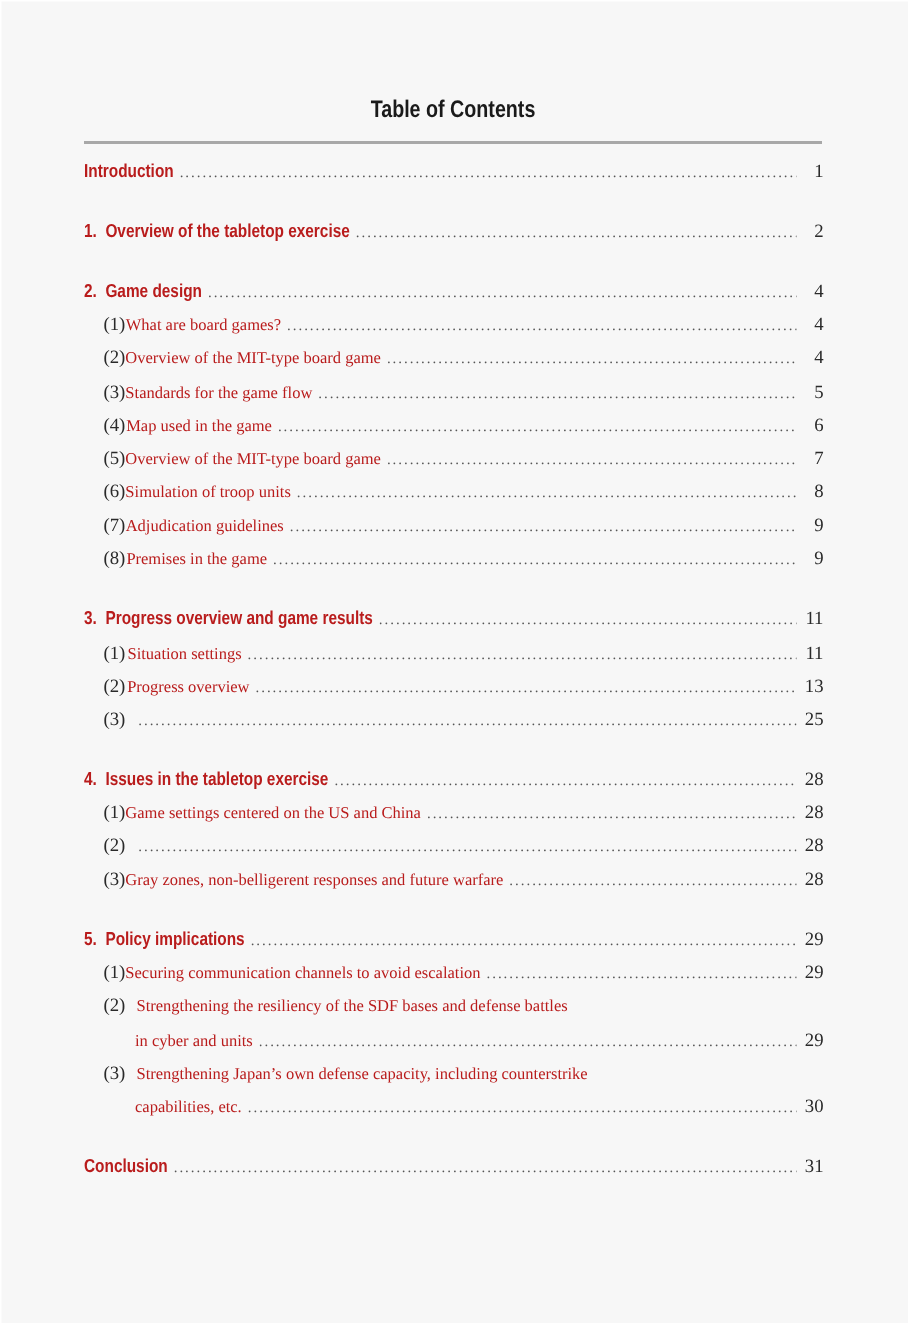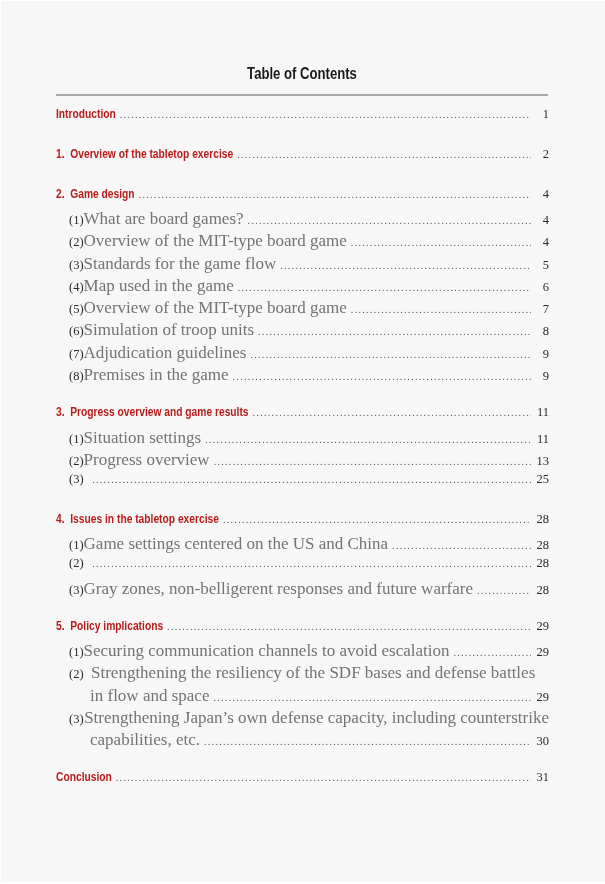--- a/index.html
+++ b/index.html
@@ -34,21 +34,21 @@
   .row.sub { left: 68px; width: 480px; }
   .row.cont { left: 89px; width: 459px; }
   .row.subnodots { left: 68px; width: 480px; }
   .label-h {
     font-family: "Liberation Sans", sans-serif; font-weight: bold;
     font-size: 12.5px; color: #b91c1c; white-space: nowrap;
     display: inline-block; transform-origin: left; 
   }
   .label-s {
     font-family: "Liberation Serif", serif;
-    font-size: 17px; color: #737373; white-space: nowrap;
+    font-size: 11px; color: #b91c1c; white-space: nowrap;
   }
   .num-s {
     font-family: "Liberation Serif", serif; font-size: 12.5px; color: #2a2a2a;
     display: inline-block; width: 22px;
   }
   .dots {
     flex: 1 1 auto; overflow: hidden; white-space: nowrap;
     font-family: "Liberation Serif", serif; font-size: 10px; color: #555;
     letter-spacing: 3.2px; margin: 0 4px 0 4px;
   }
@@ -192,21 +192,21 @@
       <span class="num-s">(1)</span>
       <span class="label-s">Securing communication channels to avoid escalation</span>
       <span class="dots" style="margin-left: 4px;"></span>
       <span class="page-no">29</span>
     </div>
     <div class="row subnodots" style="top:662px">
       <span class="num-s">(2)</span>
       <span class="label-s">Strengthening the resiliency of the SDF bases and defense battles</span>
     </div>
     <div class="row cont" style="top:685px">
-      <span class="label-s">in flow and space</span>
+      <span class="label-s">in cyber and units</span>
       <span class="dots" style="margin-left: 4px;"></span>
       <span class="page-no">29</span>
     </div>
     <div class="row subnodots" style="top:707px">
       <span class="num-s">(3)</span>
       <span class="label-s">Strengthening Japan’s own defense capacity, including counterstrike</span>
     </div>
     <div class="row cont" style="top:729px">
       <span class="label-s">capabilities, etc.</span>
       <span class="dots" style="margin-left: 4px;"></span>

